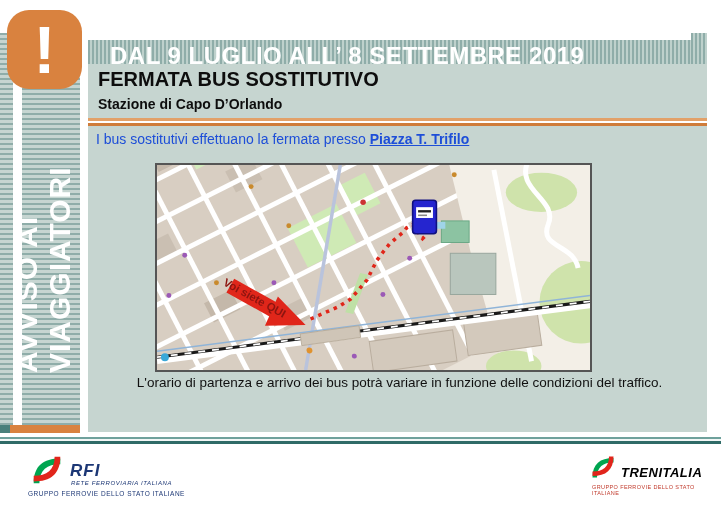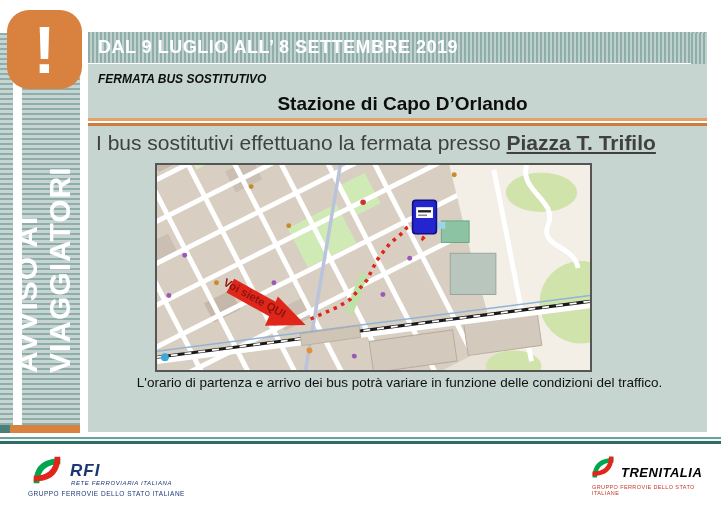--- a/index.html
+++ b/index.html
@@ -14,34 +14,34 @@
   .sidebar-band{position:absolute;left:22px;top:33px;width:58px;height:392px;}
   .sidebar-cap{position:absolute;left:10px;top:425px;width:70px;height:8px;background:#d9823f;}
   .sidebar-text{position:absolute;left:-127px;top:170px;width:340px;height:66px;
       transform:rotate(-90deg);color:#ffffff;font-weight:bold;font-size:30px;line-height:33px;
       letter-spacing:1px;white-space:nowrap;z-index:3;}
   .alert-icon{position:absolute;left:7px;top:10px;width:75px;height:79px;background:#d9823f;
       border-radius:22px;z-index:4;display:flex;align-items:center;justify-content:center;
       color:#ffffff;font-weight:800;font-size:66px;line-height:1;}
 
   
-  .band-period{position:absolute;left:88px;top:32px;width:619px;height:31px;
-      color:#ffffff;font-weight:bold;font-size:18px;line-height:31px;padding-left:10px;
+  .band-period{position:absolute;left:88px;top:40px;width:619px;height:31px;
+      color:#ffffff;font-weight:bold;font-size:24px;line-height:31px;padding-left:22px;
       letter-spacing:.5px;box-sizing:border-box;}
   .band-title{position:absolute;left:88px;top:64px;width:619px;height:54px;background:#c6d5d0;
       box-sizing:border-box;padding:3px 0 0 10px;color:#0d0d0d;}
-  .band-title .t1{font-weight:bold;font-size:12px;line-height:25px;font-style:italic;}
-  .band-title .t2{font-weight:bold;font-size:19px;line-height:24px;text-align:center;}
+  .band-title .t1{font-weight:bold;font-size:20px;line-height:25px;}
+  .band-title .t2{font-weight:bold;font-size:14px;line-height:24px;}
   .right-edge-stripes{position:absolute;left:691px;top:33px;width:16px;height:85px;}
   .divider-orange{position:absolute;left:88px;top:118px;width:619px;height:8px;
       background:linear-gradient(180deg,#e2a169 0 3px,#ffffff 3px 5px,#cf7c3a 5px 8px);}
 
   
   .content{position:absolute;left:88px;top:126px;width:619px;height:306px;background:#c6d5d0;}
-  .notice-line{position:absolute;left:96px;top:131px;width:610px;font-size:21px;color:#404040;z-index:2;}
+  .notice-line{position:absolute;left:96px;top:131px;width:610px;font-size:14px;color:#1d4ed8;z-index:2;}
   .notice-line .hl{font-weight:bold;text-decoration:underline;}
   .map-frame{position:absolute;left:155px;top:163px;width:437px;height:209px;
       border:2px solid #555555;box-sizing:border-box;background:#e9e2d8;z-index:2;}
   .map-frame svg{display:block;width:100%;height:100%;}
   .disclaimer{position:absolute;left:92px;top:374px;width:615px;font-size:13.5px;
       line-height:17.5px;color:#101010;z-index:2;}
   .disclaimer p{margin:0;text-align:center;}
   .disclaimer .just{text-align:justify;}
 
   

